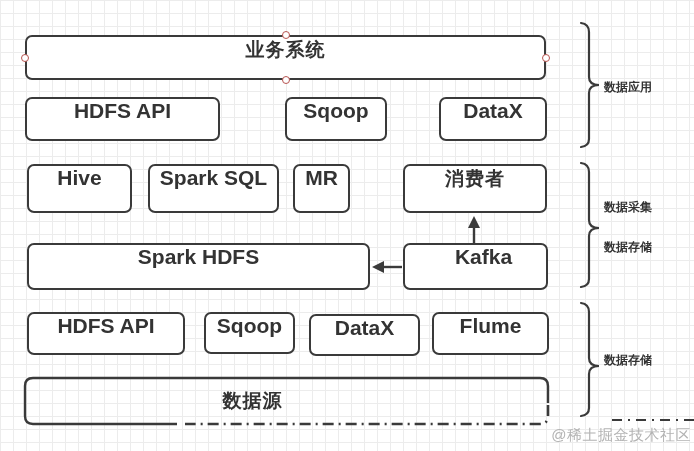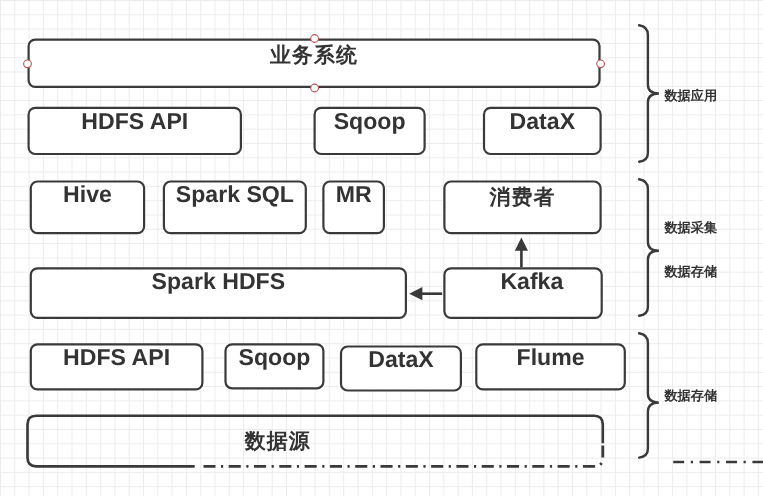--- a/index.html
+++ b/index.html
@@ -110,33 +110,34 @@
 
   <div class="node" style="left:27px;top:312px;width:158px;height:43px;">
     <span class="lbl">HDFS API</span>
   </div>
   <div class="node" style="left:204px;top:312px;width:91px;height:42px;">
     <span class="lbl">Sqoop</span>
   </div>
   <div class="node" style="left:309px;top:314px;width:111px;height:42px;">
     <span class="lbl">DataX</span>
   </div>
-  <div class="node" style="left:432px;top:312px;width:137px;height:43px;">
+  <div class="node" style="left:432px;top:312px;width:117px;height:43px;">
     <span class="lbl">Flume</span>
   </div>
 
   <div class="ds-label">
     <span class="lbl">数据源</span>
   </div>
 
   <div class="brace-label" style="top:79px;">数据应用</div>
   <div class="brace-label" style="top:199px;">数据采集</div>
   <div class="brace-label" style="top:239px;">数据存储</div>
   <div class="brace-label" style="top:352px;">数据存储</div>
 
+  <div class="watermark">@稀土掘金技术社区</div>
 
   <svg class="overlay" width="694" height="451" viewBox="0 0 694 451">
 
     <path d="M 177 424 L 33 424 Q 25 424 25 416 L 25 386 Q 25 378 33 378 L 540 378 Q 548 378 548 386 L 548 403" fill="none" stroke="#3a3a3a" stroke-width="2.4"></path>
 
     <path d="M 548 405 L 548 416 Q 548 424 540 424 L 185 424" fill="none" stroke="#3a3a3a" stroke-width="2.6" stroke-dasharray="11 5 2 5"></path>
 
     <path d="M 612 420 L 694 420" fill="none" stroke="#3a3a3a" stroke-width="2.2" stroke-dasharray="10 6 2 6"></path>
 
     <g>

